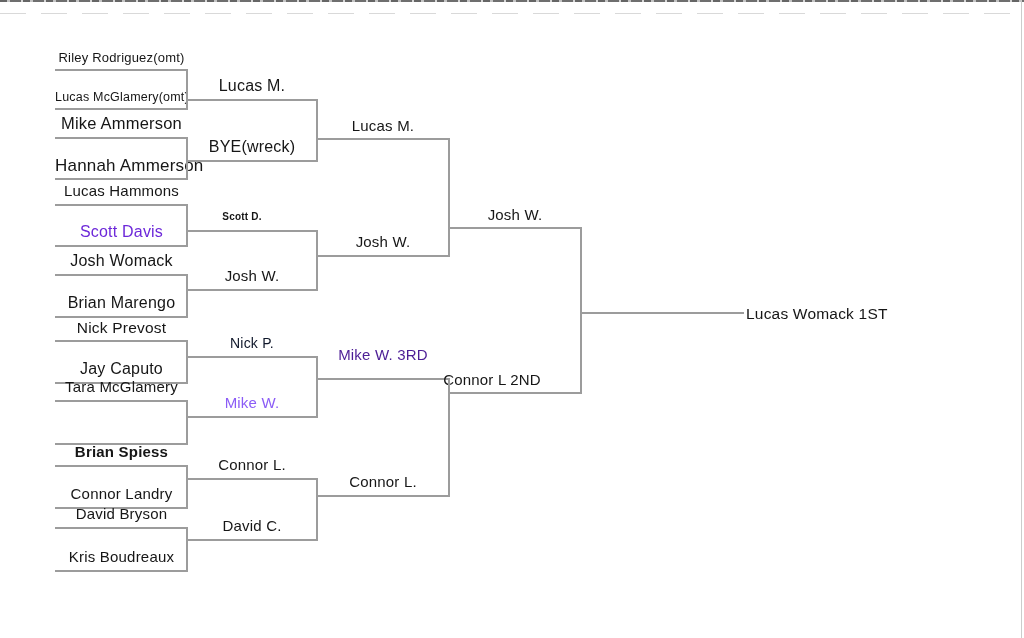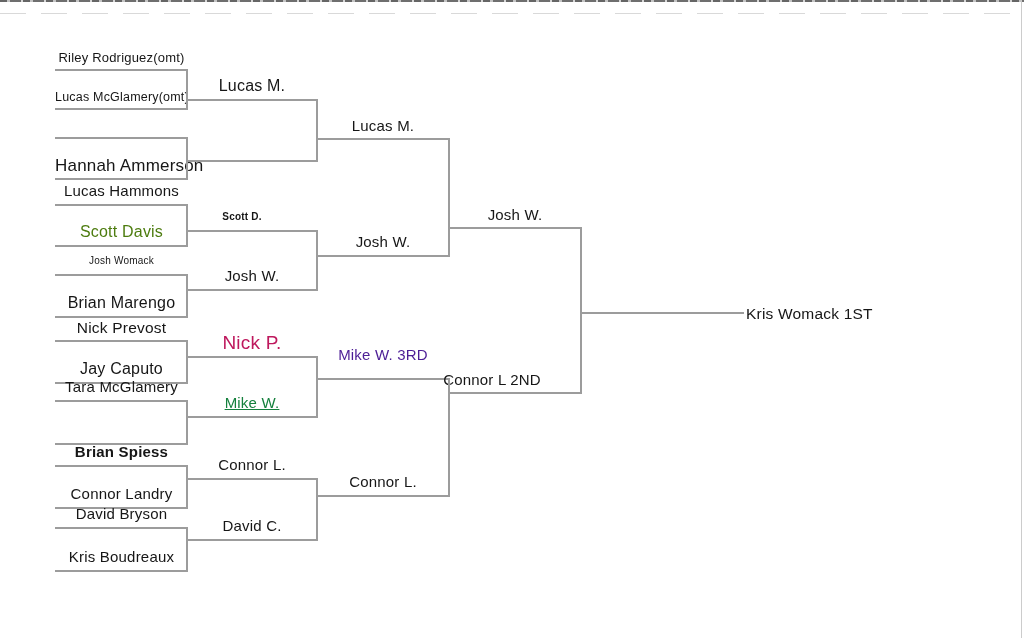--- a/index.html
+++ b/index.html
@@ -65,56 +65,58 @@
 
 <div id="viewport">
   <div id="top-artifact"></div>
   <div id="top-artifact-faint"></div>
   <div id="bracket" class="abs" style="left:0;top:0;width:1024px;height:638px;">
       <div class="bracket-line" style="left: 55px; top: 69.3px; width: 133px; background: rgb(156, 156, 156);"></div>
       <div class="bracket-label" style="left: 55px; top: 50.05px; width: 133px; height: 16.25px; line-height: 16.25px; font-size: 13px; color: rgb(22, 22, 22);">Riley Rodriguez(omt)</div>
       <div class="bracket-line" style="left: 55px; top: 108.3px; width: 133px; background: rgb(156, 156, 156);"></div>
       <div class="bracket-label" style="left: 55px; top: 89.675px; width: 133px; height: 15.625px; line-height: 15.625px; font-size: 12.5px; color: rgb(22, 22, 22);">Lucas McGlamery(omt)</div>
       <div class="bracket-line" style="left: 55px; top: 136.7px; width: 133px; background: rgb(156, 156, 156);"></div>
+      <div class="bracket-label" style="left: 55px; top: 113.075px; width: 133px; height: 20.625px; line-height: 20.625px; font-size: 16.5px; color: rgb(22, 22, 22);">Mike Ammerson</div>
       <div class="bracket-line" style="left: 55px; top: 177.7px; width: 133px; background: rgb(156, 156, 156);"></div>
       <div class="bracket-label" style="left: 55px; top: 157.825px; width: 133px; height: 16.875px; line-height: 16.875px; font-size: 17px; color: rgb(22, 22, 22);">Hannah Ammerson</div>
       <div class="bracket-line" style="left: 55px; top: 204px; width: 133px; background: rgb(156, 156, 156);"></div>
       <div class="bracket-label" style="left: 55px; top: 182.25px; width: 133px; height: 18.75px; line-height: 18.75px; font-size: 15px; color: rgb(22, 22, 22);">Lucas Hammons</div>
       <div class="bracket-line" style="left: 55px; top: 245px; width: 133px; background: rgb(156, 156, 156);"></div>
-      <div class="bracket-label" style="left: 55px; top: 222px; width: 133px; height: 20px; line-height: 20px; font-size: 16px; color: #4d7c0f;">Scott Davis</div>
+      <div class="bracket-label" style="left: 55px; top: 222px; width: 133px; height: 20px; line-height: 20px; font-size: 16px; color: #6d28d9;">Scott Davis</div>
       <div class="bracket-line" style="left: 55px; top: 274px; width: 133px; background: rgb(156, 156, 156);"></div>
-      <div class="bracket-label" style="left: 55px; top: 251px; width: 133px; height: 20px; line-height: 20px; font-size: 10px; color: rgb(22, 22, 22);">Josh Womack</div>
+      <div class="bracket-label" style="left: 55px; top: 251px; width: 133px; height: 20px; line-height: 20px; font-size: 16px; color: rgb(22, 22, 22);">Josh Womack</div>
       <div class="bracket-line" style="left: 55px; top: 315.7px; width: 133px; background: rgb(156, 156, 156);"></div>
       <div class="bracket-label" style="left: 55px; top: 292.7px; width: 133px; height: 20px; line-height: 20px; font-size: 16px; color: rgb(22, 22, 22);">Brian Marengo</div>
       <div class="bracket-line" style="left: 55px; top: 340px; width: 133px; background: rgb(156, 156, 156);"></div>
       <div class="bracket-label" style="left: 55px; top: 317.625px; width: 133px; height: 19.375px; line-height: 19.375px; font-size: 15.5px; color: rgb(22, 22, 22);">Nick Prevost</div>
       <div class="bracket-line" style="left: 55px; top: 381.7px; width: 133px; background: rgb(156, 156, 156);"></div>
       <div class="bracket-label" style="left: 55px; top: 358.7px; width: 133px; height: 20px; line-height: 20px; font-size: 16px; color: rgb(22, 22, 22); text-align: center;">Jay Caputo</div>
       <div class="bracket-line" style="left: 55px; top: 400px; width: 133px; background: rgb(156, 156, 156);"></div>
       <div class="bracket-label" style="left: 55px; top: 378.25px; width: 133px; height: 18.75px; line-height: 18.75px; font-size: 15px; color: rgb(22, 22, 22);">Tara McGlamery</div>
       <div class="bracket-line" style="left: 55px; top: 443px; width: 133px; background: rgb(156, 156, 156);"></div>
       <div class="bracket-line" style="left: 55px; top: 464.7px; width: 133px; background: rgb(156, 156, 156);"></div>
       <div class="bracket-label" style="left: 55px; top: 442.95px; width: 133px; height: 18.75px; line-height: 18.75px; font-size: 15px; color: rgb(22, 22, 22); font-weight: bold;">Brian Spiess</div>
       <div class="bracket-line" style="left: 55px; top: 506.7px; width: 133px; background: rgb(156, 156, 156);"></div>
       <div class="bracket-label" style="left: 55px; top: 484.95px; width: 133px; height: 18.75px; line-height: 18.75px; font-size: 15px; color: rgb(22, 22, 22);">Connor Landry</div>
       <div class="bracket-line" style="left: 55px; top: 526.7px; width: 133px; background: rgb(156, 156, 156);"></div>
       <div class="bracket-label" style="left: 55px; top: 504.95px; width: 133px; height: 18.75px; line-height: 18.75px; font-size: 15px; color: rgb(22, 22, 22);">David Bryson</div>
       <div class="bracket-line" style="left: 55px; top: 569.5px; width: 133px; background: rgb(156, 156, 156);"></div>
       <div class="bracket-label" style="left: 55px; top: 547.75px; width: 133px; height: 18.75px; line-height: 18.75px; font-size: 15px; color: rgb(22, 22, 22);">Kris Boudreaux</div>
       <div class="bracket-line" style="left: 186px; top: 99.3px; width: 132px; background: rgb(156, 156, 156);"></div>
       <div class="bracket-label" style="left: 186px; top: 76.3px; width: 132px; height: 20px; line-height: 20px; font-size: 16px; color: rgb(22, 22, 22);">Lucas M.</div>
       <div class="bracket-line" style="left: 186px; top: 160px; width: 132px; background: rgb(156, 156, 156);"></div>
+      <div class="bracket-label" style="left: 186px; top: 137px; width: 132px; height: 20px; line-height: 20px; font-size: 16px; color: rgb(22, 22, 22);">BYE(wreck)</div>
       <div class="bracket-line" style="left: 186px; top: 229.7px; width: 132px; background: rgb(156, 156, 156);"></div>
       <div class="bracket-label" style="left: 176px; top: 207.95px; width: 132px; height: 18.75px; line-height: 18.75px; font-size: 10px; color: rgb(22, 22, 22); font-weight: bold;">Scott D.</div>
       <div class="bracket-line" style="left: 186px; top: 289px; width: 132px; background: rgb(156, 156, 156);"></div>
       <div class="bracket-label" style="left: 186px; top: 267.25px; width: 132px; height: 18.75px; line-height: 18.75px; font-size: 15px; color: rgb(22, 22, 22);">Josh W.</div>
       <div class="bracket-line" style="left: 186px; top: 355.7px; width: 132px; background: rgb(156, 156, 156);"></div>
-      <div class="bracket-label" style="left: 186px; top: 333.95px; width: 132px; height: 18.75px; line-height: 18.75px; font-size: 19px; color: #be185d;">Nick P.</div>
+      <div class="bracket-label" style="left: 186px; top: 333.95px; width: 132px; height: 18.75px; line-height: 18.75px; font-size: 14px; color: #0f172a;">Nick P.</div>
       <div class="bracket-line" style="left: 186px; top: 415.7px; width: 132px; background: rgb(156, 156, 156);"></div>
-      <div class="bracket-label" style="left: 186px; top: 393.95px; width: 132px; height: 18.75px; line-height: 18.75px; font-size: 15px; color: #15803d; text-decoration: underline;">Mike W.</div>
+      <div class="bracket-label" style="left: 186px; top: 393.95px; width: 132px; height: 18.75px; line-height: 18.75px; font-size: 15px; color: #8b5cf6;">Mike W.</div>
       <div class="bracket-line" style="left: 186px; top: 477.7px; width: 132px; background: rgb(156, 156, 156);"></div>
       <div class="bracket-label" style="left: 186px; top: 455.95px; width: 132px; height: 18.75px; line-height: 18.75px; font-size: 15px; color: rgb(22, 22, 22);">Connor L.</div>
       <div class="bracket-line" style="left: 186px; top: 539px; width: 132px; background: rgb(156, 156, 156);"></div>
       <div class="bracket-label" style="left: 186px; top: 517.25px; width: 132px; height: 18.75px; line-height: 18.75px; font-size: 15px; color: rgb(22, 22, 22);">David C.</div>
       <div class="bracket-line" style="left: 316px; top: 138.3px; width: 134px; background: rgb(156, 156, 156);"></div>
       <div class="bracket-label" style="left: 316px; top: 116.55px; width: 134px; height: 18.75px; line-height: 18.75px; font-size: 15px; color: rgb(22, 22, 22);">Lucas M.</div>
       <div class="bracket-line" style="left: 316px; top: 255px; width: 134px; background: rgb(156, 156, 156);"></div>
       <div class="bracket-label" style="left: 316px; top: 233.25px; width: 134px; height: 18.75px; line-height: 18.75px; font-size: 15px; color: rgb(22, 22, 22);">Josh W.</div>
       <div class="bracket-line" style="left: 316px; top: 378.3px; width: 134px; background: rgb(156, 156, 156);"></div>
       <div class="bracket-label" style="left: 316px; top: 346px; width: 134px; height: 18.75px; line-height: 18.75px; font-size: 15px; color: #4c1d95;">Mike W. 3RD</div>
@@ -133,16 +135,16 @@
       <div class="bracket-connector" style="left: 186px; top: 464.7px; height: 44px; background: rgb(156, 156, 156);"></div>
       <div class="bracket-connector" style="left: 186px; top: 526.7px; height: 44.8px; background: rgb(156, 156, 156);"></div>
       <div class="bracket-connector" style="left: 316px; top: 99.3px; height: 62.7px; background: rgb(156, 156, 156);"></div>
       <div class="bracket-connector" style="left: 316px; top: 229.7px; height: 61.3px; background: rgb(156, 156, 156);"></div>
       <div class="bracket-connector" style="left: 316px; top: 355.7px; height: 62px; background: rgb(156, 156, 156);"></div>
       <div class="bracket-connector" style="left: 316px; top: 477.7px; height: 63.3px; background: rgb(156, 156, 156);"></div>
       <div class="bracket-connector" style="left: 448px; top: 138.3px; height: 118.7px; background: rgb(156, 156, 156);"></div>
       <div class="bracket-connector" style="left: 448px; top: 378.3px; height: 118.4px; background: rgb(156, 156, 156);"></div>
       <div class="bracket-connector" style="left: 580px; top: 227.3px; height: 167px; background: rgb(156, 156, 156);"></div>
       <div class="bracket-line" style="left: 580px; top: 312.3px; width: 164px; background: rgb(156, 156, 156);"></div>
-      <div class="champion-label" style="left: 746px; top: 303.613px; height: 19.375px; line-height: 19.375px; font-size: 15.5px; color: rgb(22, 22, 22);">Kris Womack 1ST</div>
+      <div class="champion-label" style="left: 746px; top: 303.613px; height: 19.375px; line-height: 19.375px; font-size: 15.5px; color: rgb(22, 22, 22);">Lucas Womack 1ST</div>
     </div>
   <div id="right-edge-line" style="left: 1021px; background: rgb(204, 204, 204);"></div>
 </div>
 
 </body></html>

